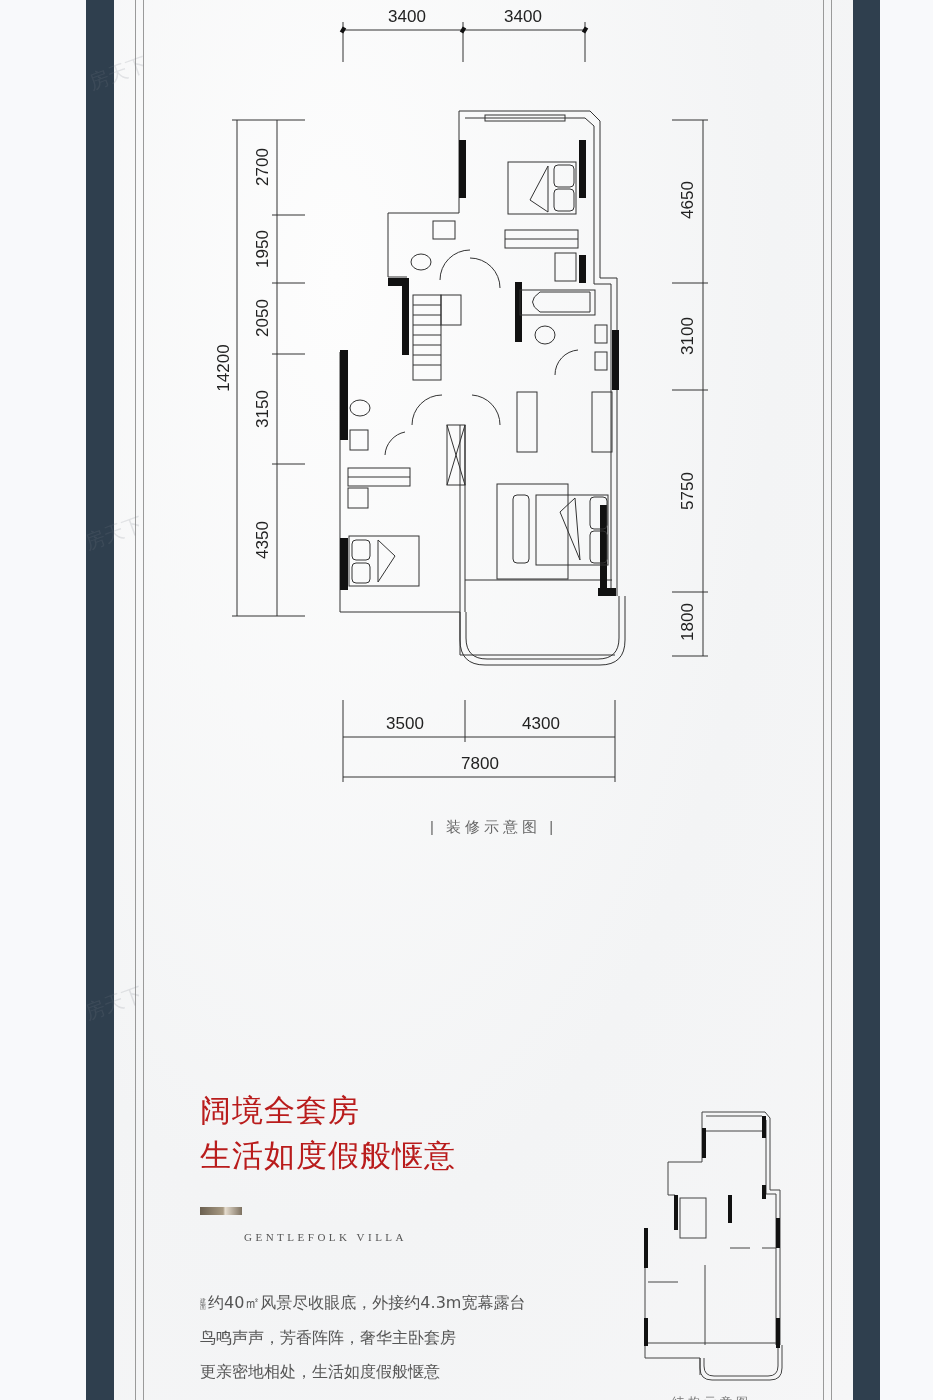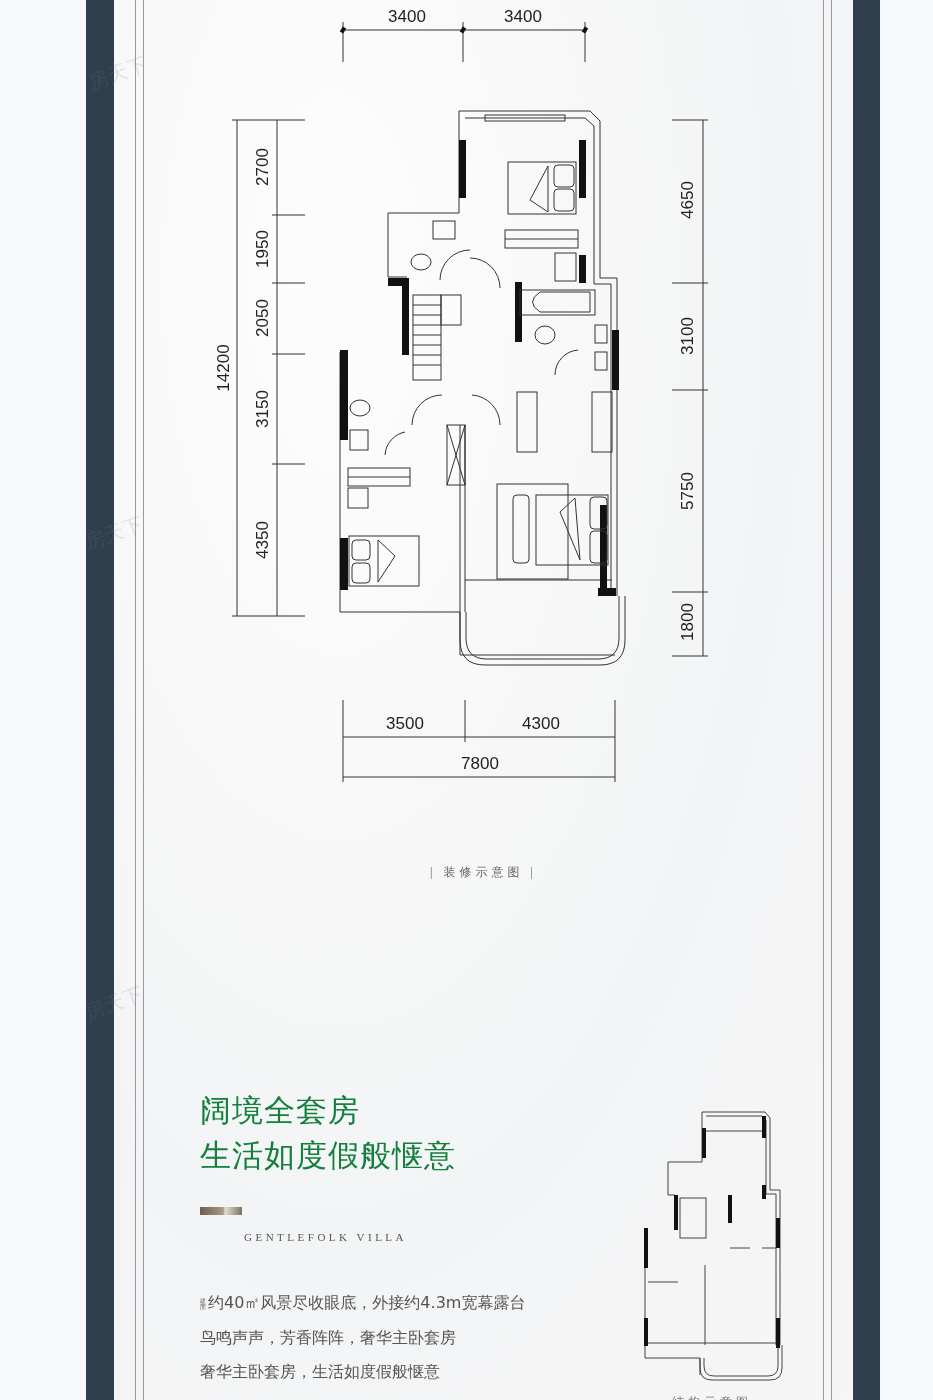--- a/index.html
+++ b/index.html
@@ -14,25 +14,25 @@
   .panel {
     position:absolute; left:114px; top:0; width:739px; height:1400px;
     background: radial-gradient(ellipse at 30% 20%, #fdfdfd 0%, #f3f4f5 60%, #f6f6f7 100%);
   }
   .vline { position:absolute; top:0; height:1400px; width:1px; background:#9a9a9a; }
   .watermark {
     position:absolute; color:rgba(120,130,140,0.18); font-size:20px; transform:rotate(-20deg);
   }
   svg text { font-family:"Liberation Sans", sans-serif; }
   .caption {
-    position:absolute; left:430px; top:864px; font-size:12px; color:#666; letter-spacing:4px;
-    font-family:Liberation Serif, serif;
+    position:absolute; left:430px; top:818px; font-size:15px; color:#666; letter-spacing:4px;
+    font-family:Liberation Sans, sans-serif;
   }
   .headline {
-    position:absolute; left:200px; color:#15803d; font-size:31px; letter-spacing:1px;
+    position:absolute; left:200px; color:#b91c1c; font-size:31px; letter-spacing:1px;
     font-family:"DejaVu Sans", sans-serif; font-weight:normal;
   }
   .goldbar {
     position:absolute; left:200px; top:1207px; width:42px; height:8px;
     background:linear-gradient(90deg,#6b6050,#a89a83 55%,#e6ddcf 60%,#7d7160);
   }
   .subtitle {
     position:absolute; left:202px; top:1231px; font-size:11px; letter-spacing:3.5px; color:#555;
     font-family:"Liberation Serif", serif;
     margin-left:42px;
@@ -201,21 +201,21 @@
 <div class="headline" style="top:1090px">阔境全套房</div>
 <div class="headline" style="top:1135px">生活如度假般惬意</div>
 
 <div class="goldbar"></div>
 <div class="subtitle">GENTLEFOLK VILLA</div>
 
 <div class="body-line" style="top:1293px">
   <span class="tiny">建面</span><span>约40㎡风景尽收眼底，外接约4.3m宽幕露台</span>
 </div>
 <div class="body-line" style="top:1328px">鸟鸣声声，芳香阵阵，奢华主卧套房</div>
-<div class="body-line" style="top:1362px">奢华主卧套房，生活如度假般惬意</div>
+<div class="body-line" style="top:1362px">更亲密地相处，生活如度假般惬意</div>
 
 <svg style="position:absolute;left:630px;top:1100px" width="180" height="300" viewBox="0 0 180 300">
   <g stroke="#444" stroke-width="1" fill="none">
     <polyline points="72,12 135,12 140,18 140,90 150,90 150,245"></polyline>
     <polyline points="76,16 132,16 136,20 136,94 146,94 146,245"></polyline>
     <polyline points="72,12 72,62 38,62 38,95 45,95"></polyline>
     <polyline points="15,128 15,258 70,258 70,275"></polyline>
     <path d="M70,258 L70,268 Q70,280 82,280 L140,280 Q152,280 152,268 L152,245"></path>
     <path d="M74,258 L74,266 Q74,276 84,276 L138,276 Q148,276 148,266 L148,245"></path>
     <line x1="76" y1="31" x2="136" y2="31"></line>

